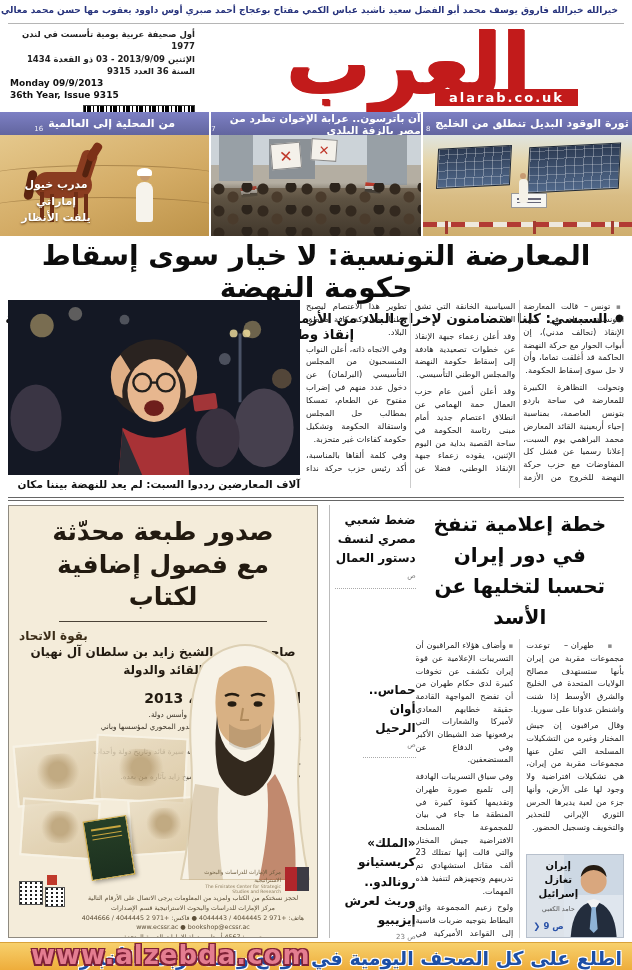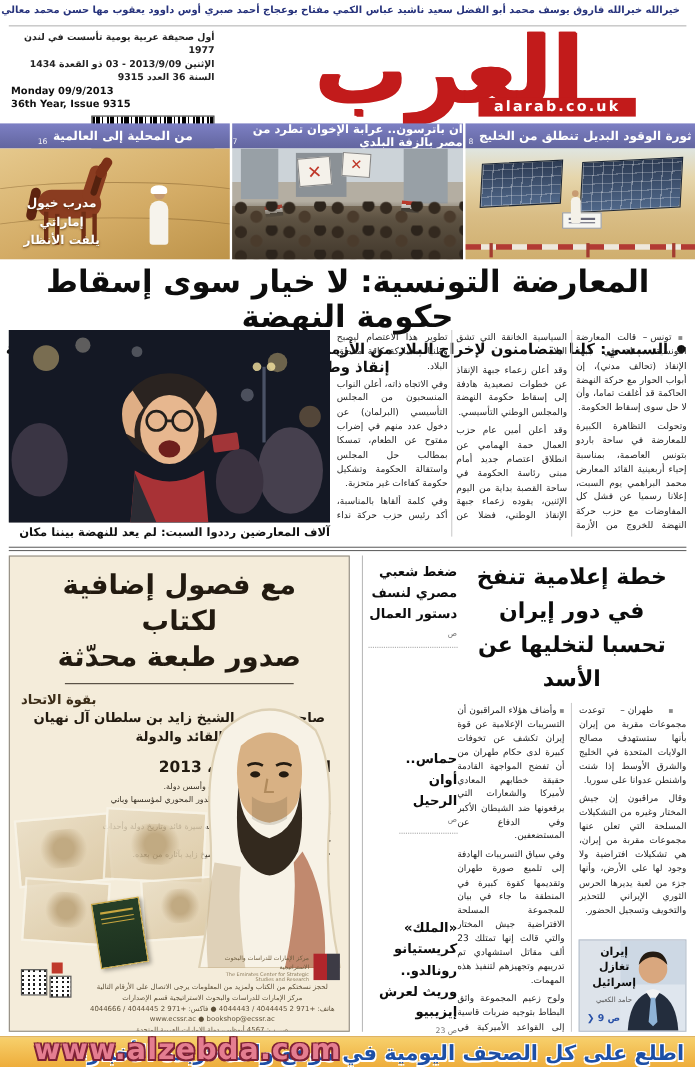--- a/index.html
+++ b/index.html
@@ -367,22 +367,22 @@
         </div>
         <div class="rail-item r3">
           <div class="rail-title">«الملك» كريستيانو رونالدو.. وريث لعرش إيزيبيو</div>
           <div class="rail-page">ص 23</div>
         </div>
       </aside>
     </div>
 
     <aside class="book-ad">
       <div class="ad-title">
+        <div>صدور طبعة محدّثة</div>
         <div>مع فصول إضافية لكتاب</div>
-        <div>صدور طبعة محدّثة</div>
       </div>
       <div class="ad-rule"></div>
       <div class="ad-series">بقوة الاتحاد</div>
       <div class="ad-name">
         <div>صاحب السمو الشيخ زايد بن سلطان آل نهيان</div>
         <div>القائد والدولة</div>
       </div>
       <div class="ad-edition">الطبعة الخامسة، 2013</div>
       <div class="ad-bullets">
         <div>سيرة موثقة ومحققة لرجل بنى أمة وأسس دولة.</div>

